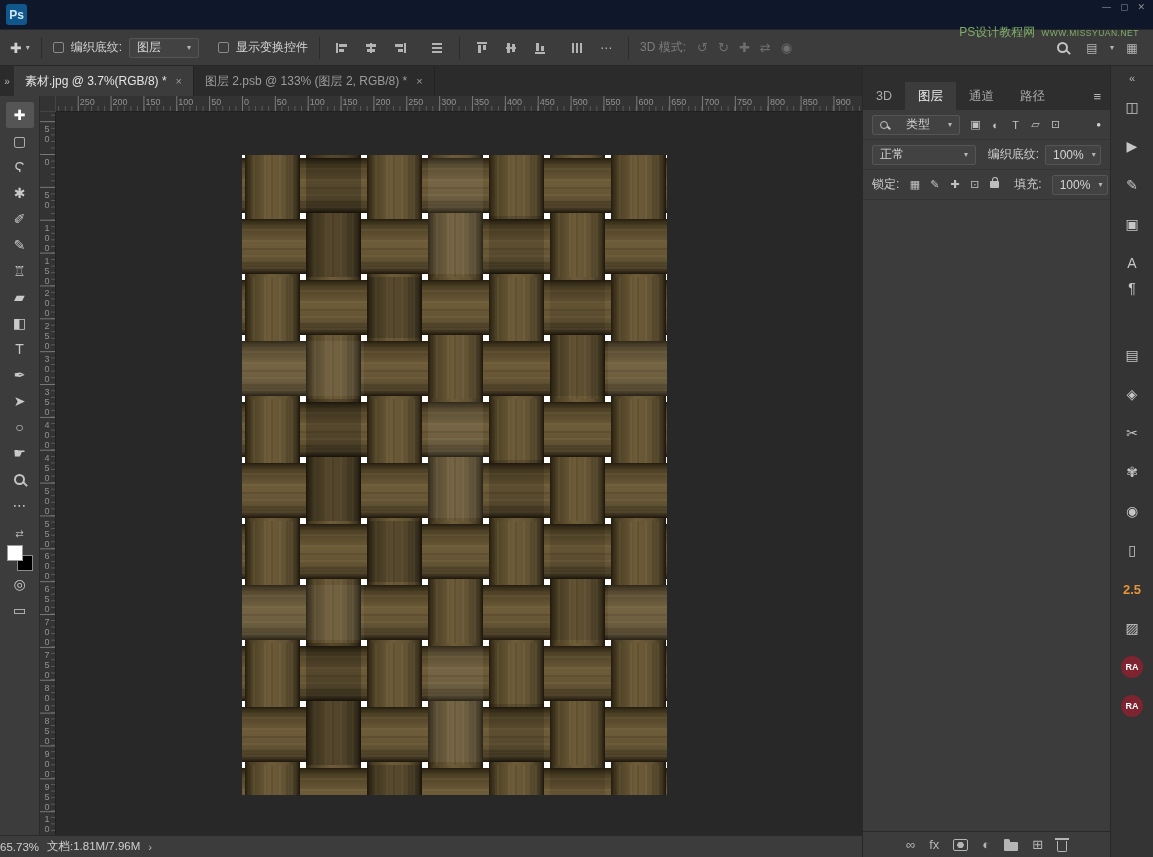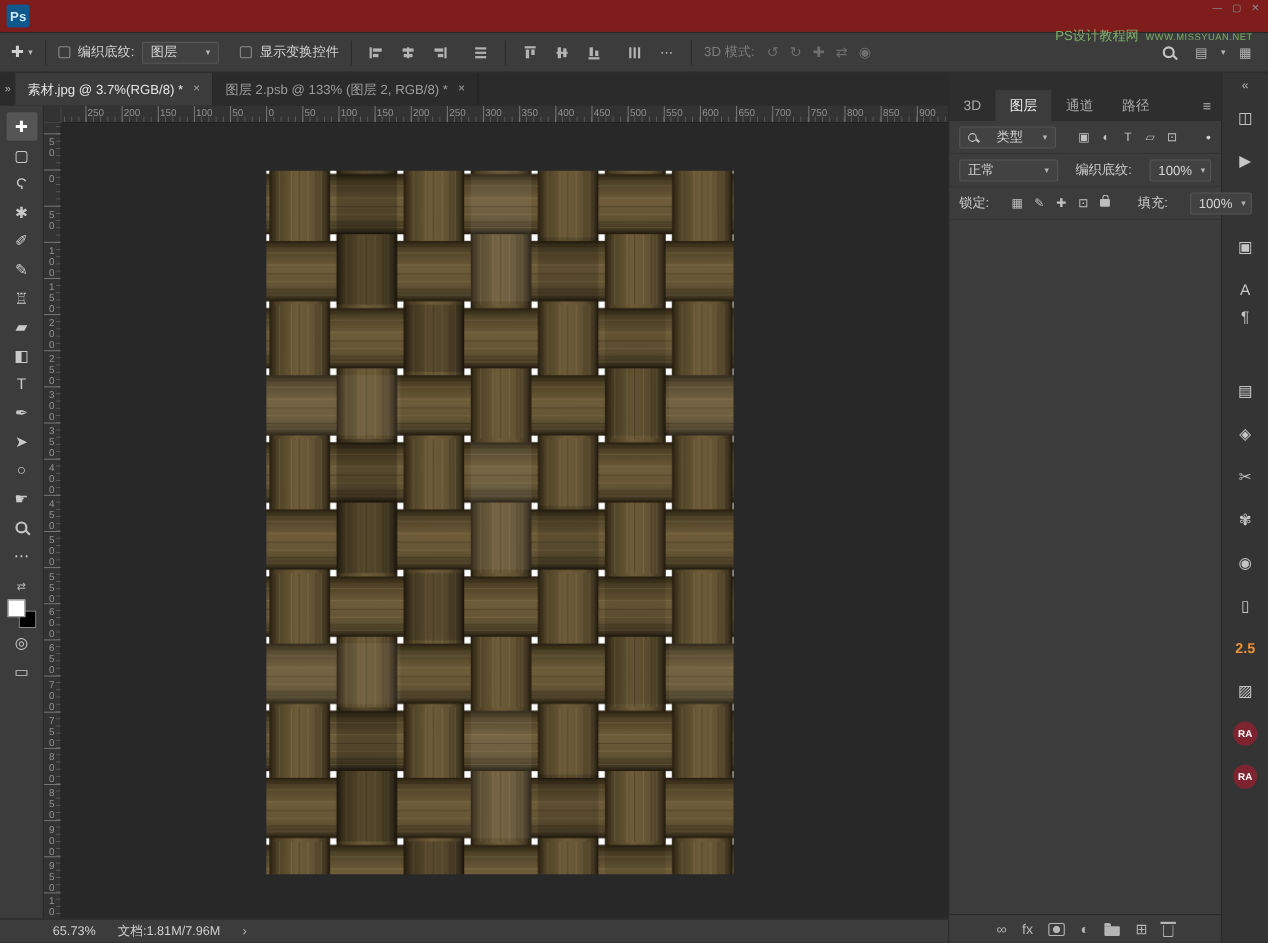--- a/index.html
+++ b/index.html
@@ -1,20 +1,20 @@
 <!DOCTYPE html>
 <html><head>
 <meta charset="utf-8">
 <style>
 *{margin:0;padding:0;box-sizing:border-box}
 html,body{width:1153px;height:857px;overflow:hidden;background:#282828}
 #app{position:relative;width:1153px;height:857px;font-family:"Liberation Sans","DejaVu Sans",sans-serif;font-size:12px;color:#d4d4d4;background:#333;overflow:hidden;-webkit-user-select:none;user-select:none}
 
 
-#menu-bar{position:absolute;top:0;left:0;right:0;height:30px;background:#7f1d1d;border-bottom:1px solid #262626;display:flex;align-items:center;padding-left:6px;z-index:5}
+#menu-bar{position:absolute;top:0;left:0;right:0;height:30px;background:#0f172a;border-bottom:1px solid #262626;display:flex;align-items:center;padding-left:6px;z-index:5}
 .ps-logo{width:21px;height:21px;border-radius:3px;background:#10578b;color:#cfe8fa;font-weight:bold;font-size:12px;display:flex;align-items:center;justify-content:center;margin-right:10px}
 .menu-item{padding:0 9px;line-height:30px;color:#dcdcdc;font-size:12.5px;white-space:nowrap}
 #menu-items{display:flex}
 .watermark{position:absolute;right:14px;top:24px;color:#7fae6a;display:flex;align-items:baseline;gap:6px}
 .watermark .site{font-size:12px}
 .watermark .url{font-size:8.5px;letter-spacing:.5px}
 .win-controls{position:absolute;right:8px;top:2px;display:flex;gap:9px;color:#8f8f8f;font-size:9px}
 
 
 #options-bar{position:absolute;top:30px;left:0;right:0;height:36px;background:#3c3c3c;border-bottom:1px solid #282828;display:flex;align-items:center;padding:0 10px;gap:7px;z-index:4}
@@ -72,21 +72,21 @@
 .artwork{position:absolute;left:186px;top:43px}
 
 
 #right-dock{position:absolute;top:66px;right:0;width:291px;bottom:0;background:#333;display:flex;z-index:3}
 #layers-panel{width:248px;position:relative;background:#3c3c3c;border-left:1px solid #282828}
 #panel-tabs-row{height:44px;padding-top:16px;background:#2e2e2e;display:flex;align-items:flex-end}
 #panel-tabs{display:flex}
 .panel-tab{height:28px;padding:0 13px;display:flex;align-items:center;color:#ababab;font-size:12.5px;background:#2e2e2e;white-space:nowrap}
 .panel-tab.active{background:#3c3c3c;color:#ececec}
 .panel-menu{margin-left:auto;margin-right:9px;margin-bottom:6px;color:#b5b5b5;font-size:13px}
-.panel-row{display:flex;align-items:center;padding:0 9px;height:30px;gap:16px;border-bottom:1px solid #343434}
+.panel-row{display:flex;align-items:center;padding:0 9px;height:30px;gap:6px;border-bottom:1px solid #343434}
 .plabel{color:#cfcfcf;white-space:nowrap}
 .type-dd{width:88px}
 .blend-dd{width:104px}
 .val-dd{width:56px;margin-left:auto}
 .lock-row .val-dd{margin-left:4px}
 #filter-icons{display:flex;gap:1px}
 #lock-icons{display:flex;gap:1px;margin-right:4px}
 .small-icon{width:19px;height:19px;display:inline-flex;align-items:center;justify-content:center;color:#c0c0c0;font-size:11px;border-radius:2px}
 .filter-toggle{margin-left:auto;color:#cfcfcf;font-size:8px}
 #layers-list{border-top:1px solid #2b2b2b}
@@ -118,21 +118,21 @@
 #right-strip{width:43px;border-left:1px solid #282828;background:#343434;display:flex;flex-direction:column;align-items:center;padding-top:6px}
 .strip-collapse{color:#b5b5b5;font-size:11px;margin-bottom:12px}
 #right-strip-items{display:flex;flex-direction:column;align-items:center}
 .strip-item{width:24px;height:22px;display:flex;align-items:center;justify-content:center;color:#c6c6c6;font-size:14px;margin-bottom:17px;flex:none}
 .strip-item.tight{margin-top:-14px}
 .strip-item.section{margin-top:28px}
 .strip-item.accent{color:#e8923a;font-weight:bold;font-size:13px}
 .strip-item.badge{width:22px;height:22px;border-radius:50%;background:#7e2431;color:#fff;font-size:9px;font-weight:bold}
 
 
-#status-bar{position:absolute;left:0;bottom:0;width:862px;height:22px;background:#3c3c3c;border-top:1px solid #2a2a2a;display:flex;align-items:center;gap:20px;padding-left:48px;font-size:11.5px;color:#cfcfcf;z-index:4}
+#status-bar{position:absolute;left:0;bottom:0;width:862px;height:22px;background:#3c3c3c;border-top:1px solid #2a2a2a;display:flex;align-items:center;gap:8px;font-size:11.5px;color:#cfcfcf;z-index:4}
 #status-bar .expand{color:#b5b5b5}
 </style>
 </head>
 <body>
 
 <div id="app">
 
   <div id="menu-bar">
     <div class="ps-logo">Ps</div>
     <div class="watermark">

